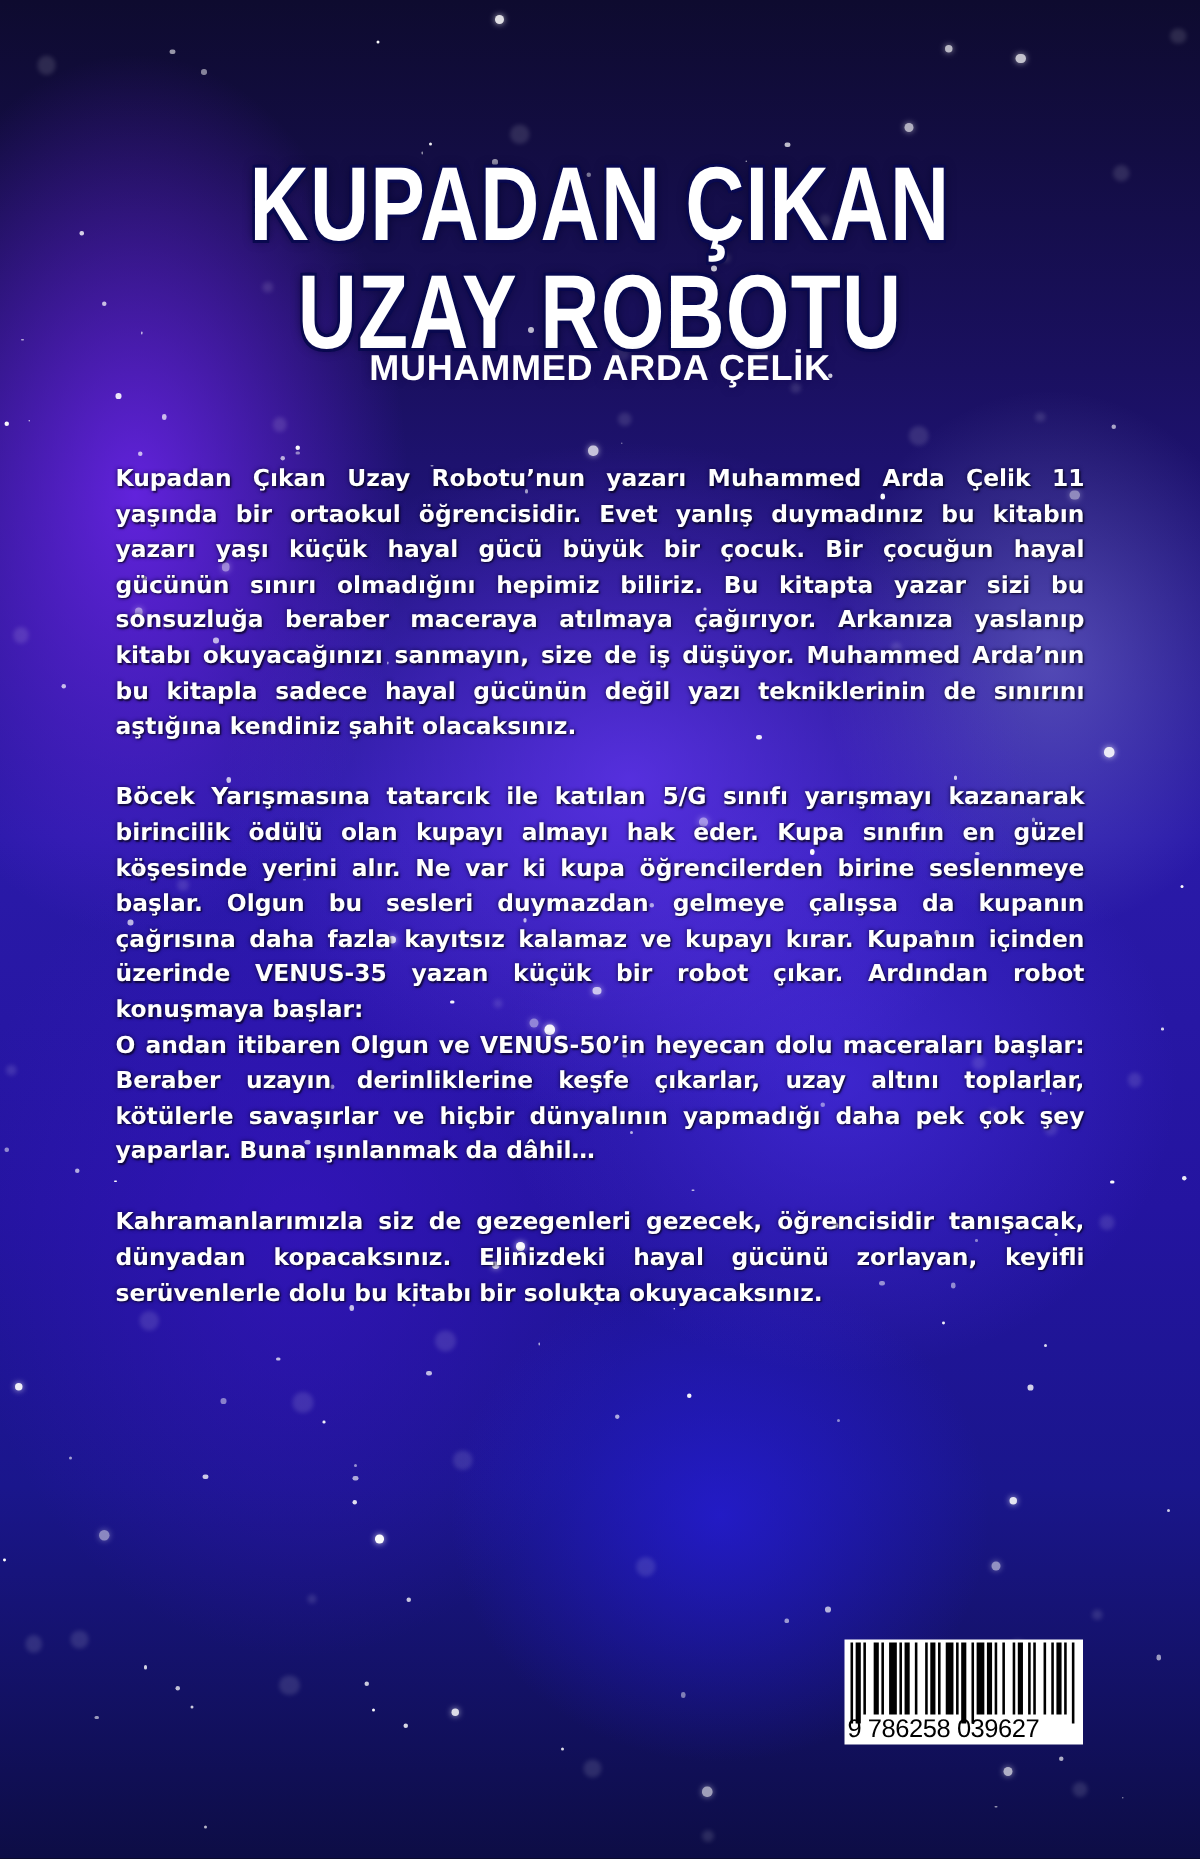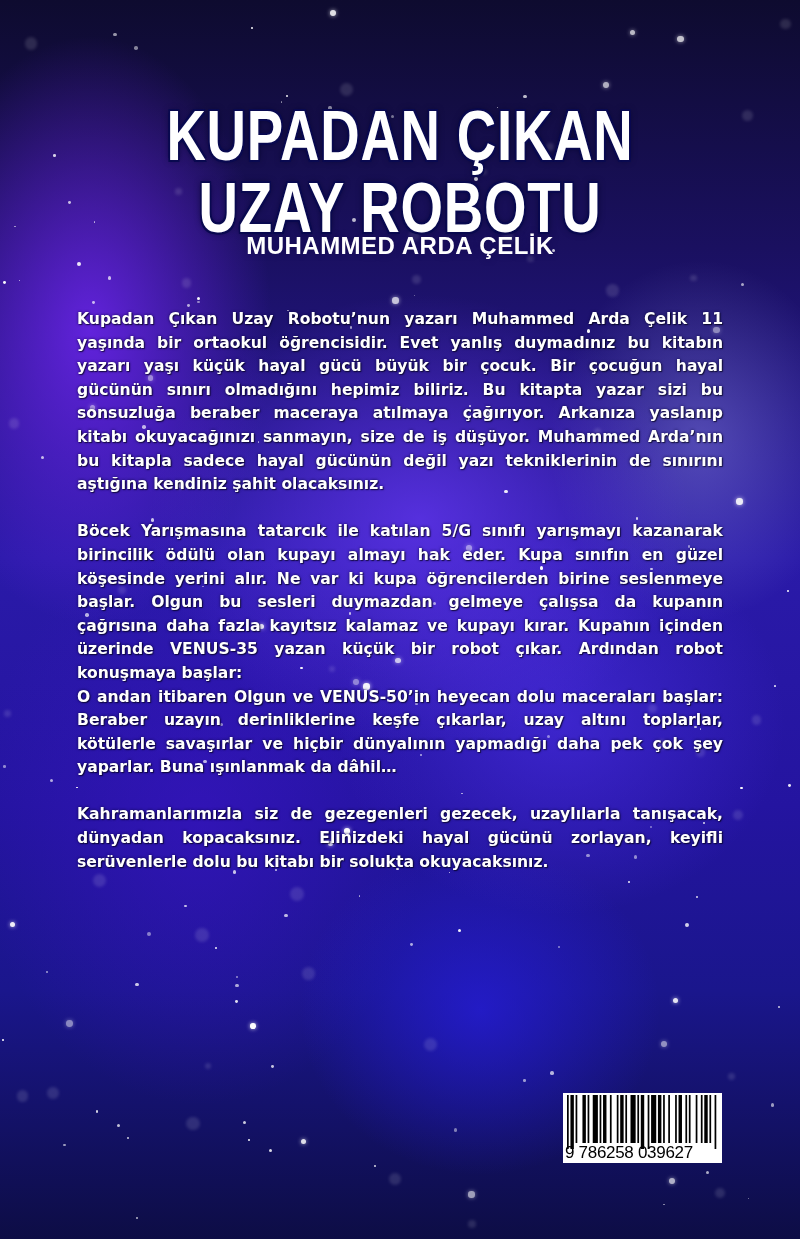--- a/index.html
+++ b/index.html
@@ -371,21 +371,21 @@
 
   <div class="title line1">KUPADAN ÇIKAN</div>
   <div class="title line2">UZAY ROBOTU</div>
 
   <div class="author">MUHAMMED ARDA ÇELİK</div>
 
   <div class="blurb">
     <p>Kupadan Çıkan Uzay Robotu’nun yazarı Muhammed Arda Çelik 11 yaşında bir ortaokul öğrencisidir. Evet yanlış duymadınız bu kitabın yazarı yaşı küçük hayal gücü büyük bir çocuk. Bir çocuğun hayal gücünün sınırı olmadığını hepimiz biliriz. Bu kitapta yazar sizi bu sonsuzluğa beraber maceraya atılmaya çağırıyor. Arkanıza yaslanıp kitabı okuyacağınızı sanmayın, size de iş düşüyor. Muhammed Arda’nın bu kitapla sadece hayal gücünün değil yazı tekniklerinin de sınırını aştığına kendiniz şahit olacaksınız.</p>
     <p class="tight">Böcek Yarışmasına tatarcık ile katılan 5/G sınıfı yarışmayı kazanarak birincilik ödülü olan kupayı almayı hak eder. Kupa sınıfın en güzel köşesinde yerini alır. Ne var ki kupa öğrencilerden birine seslenmeye başlar. Olgun bu sesleri duymazdan gelmeye çalışsa da kupanın çağrısına daha fazla kayıtsız kalamaz ve kupayı kırar. Kupanın içinden üzerinde VENUS-35 yazan küçük bir robot çıkar. Ardından robot konuşmaya başlar:</p>
     <p>O andan itibaren Olgun ve VENUS-50’in heyecan dolu maceraları başlar: Beraber uzayın derinliklerine keşfe çıkarlar, uzay altını toplarlar, kötülerle savaşırlar ve hiçbir dünyalının yapmadığı daha pek çok şey yaparlar. Buna ışınlanmak da dâhil…</p>
-    <p>Kahramanlarımızla siz de gezegenleri gezecek, uzaylılarla tanışacak, dünyadan kopacaksınız. Elinizdeki hayal gücünü zorlayan, keyifli serüvenlerle dolu bu kitabı bir solukta okuyacaksınız.</p>
+    <p>Kahramanlarımızla siz de gezegenleri gezecek, öğrencisidir tanışacak, dünyadan kopacaksınız. Elinizdeki hayal gücünü zorlayan, keyifli serüvenlerle dolu bu kitabı bir solukta okuyacaksınız.</p>
   </div>
 
 
   <div class="barcode">
     <div class="bars" id="barcode-bars" style="transform: scaleX(1.716); transform-origin: left top;">
         <div class="bar" style="width: 1px; height: 54px;"></div>
         <div style="width: 1px;"></div>
         <div class="bar" style="width: 2px; height: 54px;"></div>
         <div style="width: 1px;"></div>
         <div class="bar" style="width: 1px;"></div>

